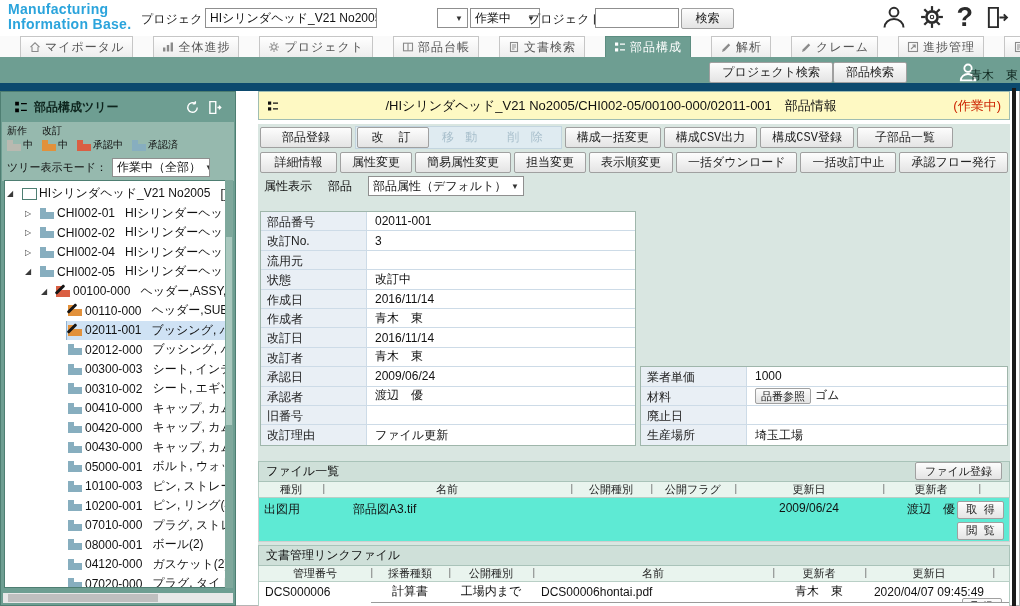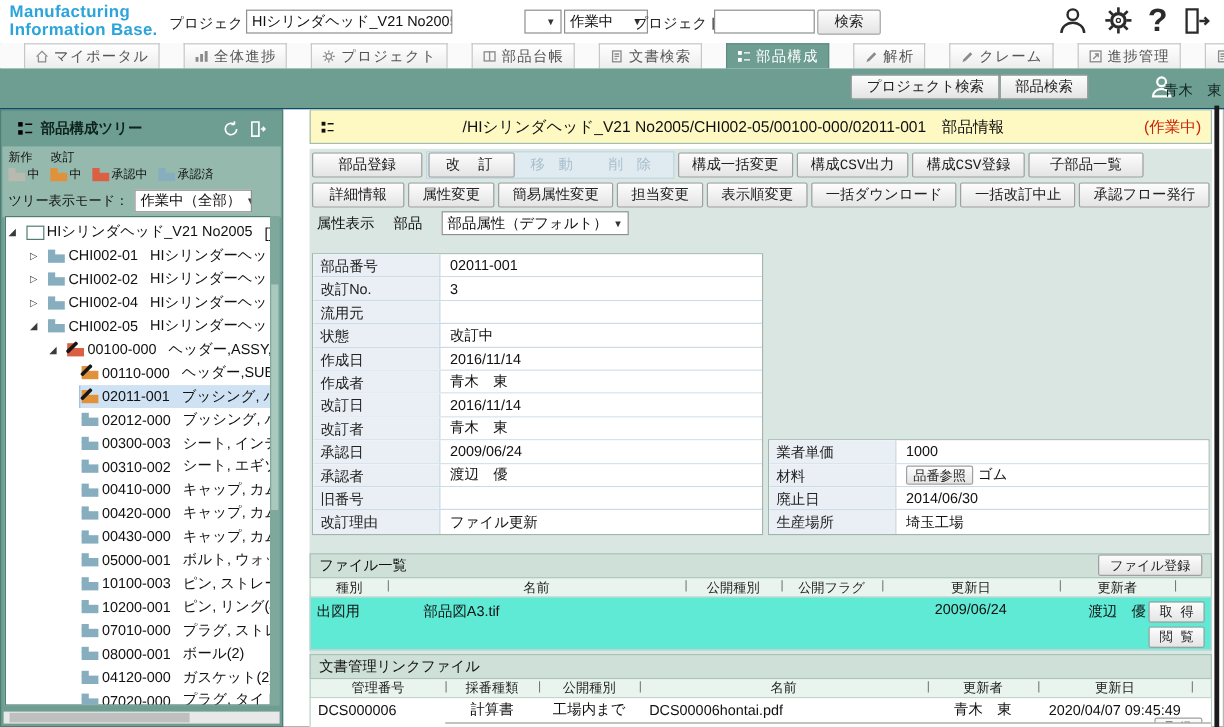--- a/index.html
+++ b/index.html
@@ -29,21 +29,21 @@
   .tab { display:flex; align-items:center; gap:4px; padding:0 8px; font-size:12px; letter-spacing:1px;
          color:#555; background:linear-gradient(#ffffff,#ededed); border:1px solid #c6c6c6; border-bottom:none;
          white-space:nowrap; cursor:default;margin-left:20px; }
   .tab .ic { display:flex; color:#8a8a8a; }
   .tab.active { background:#6E9E92; color:#fff; border-color:#5d8d81; }
   .tab.active .ic { color:#fff; }
   .tabfill { flex:1; border-bottom:1px solid #d5d5d5; }
 
   
   .tealbar { position:absolute; left:0; top:57px; width:100%; height:34px; background:#6E9E92;
-             border-bottom:1px solid #0c4a6e; }
+             border-bottom:8px solid #0c4a6e; }
   .tealbtns { position:absolute; right:113px; top:5px; display:flex; }
   .tealbtns button { height:21px; padding:0 12px; }
   .useric { position:absolute; right:42px; top:5px; color:#fff; display:flex; }
   .username { position:absolute; right:2px; top:10px; font-size:12px; color:#102820; white-space:nowrap; }
 
   
   .sidebar { position:absolute; left:0; top:91px; width:236px; height:515px;
              background:#6E9E92; border:1px solid #4e7e72; }
   .sb-head { height:30px; display:flex; align-items:center; gap:6px; padding:0 13px; }
   .sb-title { flex:1; font-size:12px; font-weight:bold; color:#0d241d; }
@@ -698,23 +698,20 @@
             </div>
             <div class="frow">
               <span class="flab">材料</span>
               <span class="fval">
                 <button class="gbtn refbtn">品番参照</button>
                 <span>ゴム</span>
               </span>
             </div>
             <div class="frow">
               <span class="flab">廃止日</span>
-              <span class="fval">
-                <span>2014/06/30</span>
-              </span>
             </div>
             <div class="frow">
               <span class="flab">生産場所</span>
               <span class="fval">
                 <span>埼玉工場</span>
               </span>
             </div>
           </div>
       </div>
 

